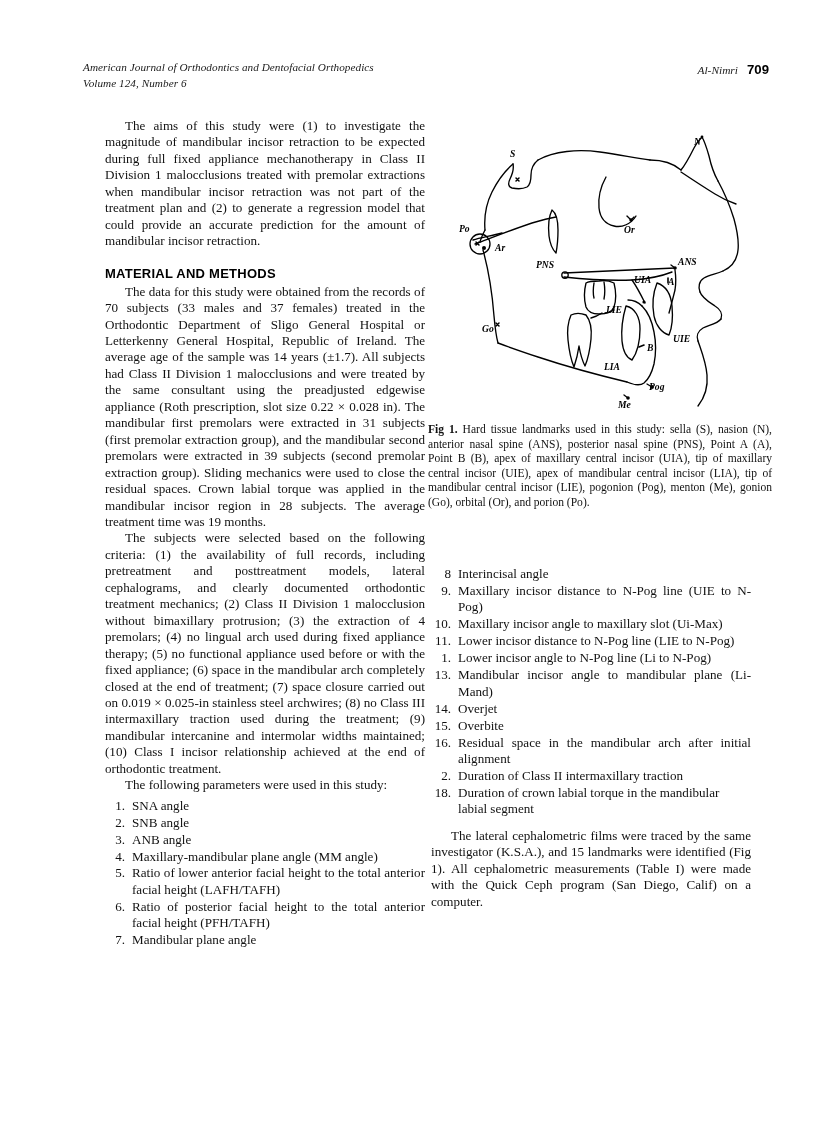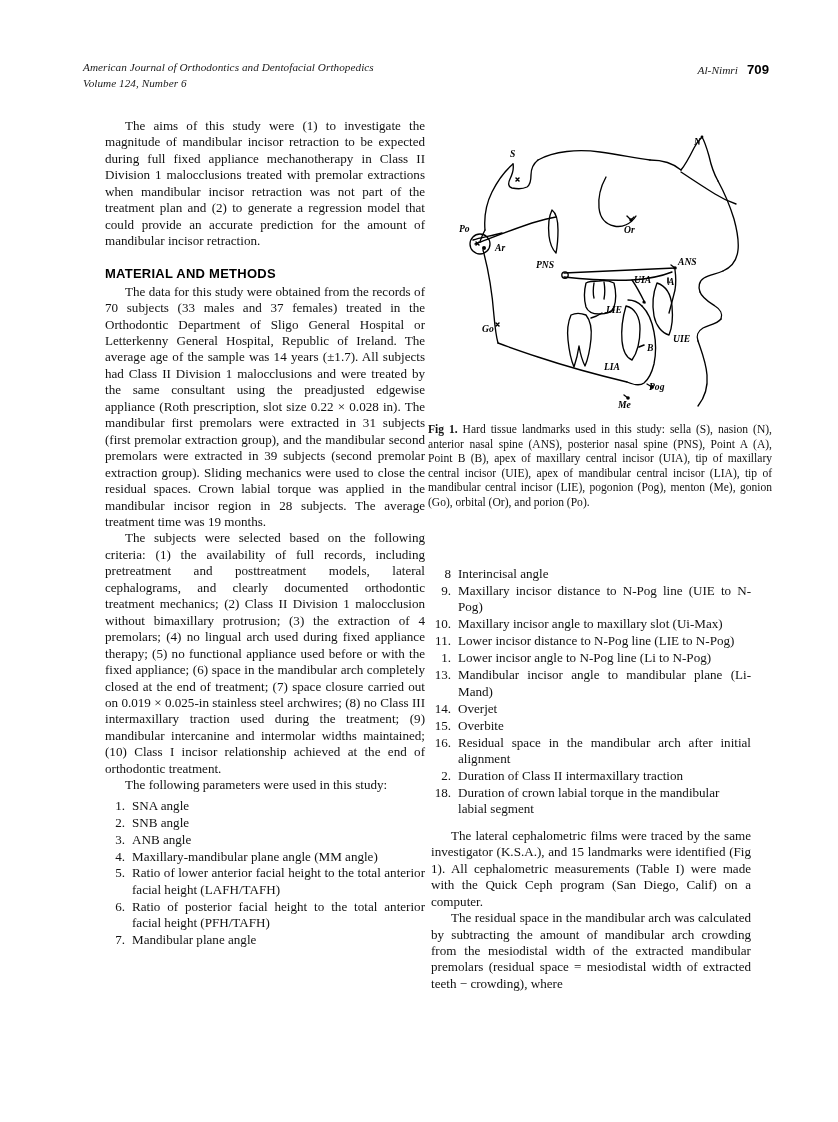--- a/index.html
+++ b/index.html
@@ -320,17 +320,16 @@
       <li><span class="num">13.</span><span>Mandibular incisor angle to mandibular plane (Li-Mand)</span></li>
       <li><span class="num">14.</span><span>Overjet</span></li>
       <li><span class="num">15.</span><span>Overbite</span></li>
       <li><span class="num">16.</span><span>Residual space in the mandibular arch after initial alignment</span></li>
       <li><span class="num">2.</span><span>Duration of Class II intermaxillary traction</span></li>
       <li><span class="num">18.</span><span>Duration of crown labial torque in the mandibular labial segment</span></li>
     </ol>
 
     <p class="body-par" style="margin-top:10px;">The lateral cephalometric films were traced by the same investigator (K.S.A.), and 15 landmarks were identified (Fig 1). All cephalometric measurements (Table I) were made with the Quick Ceph program (San Diego, Calif) on a computer.</p>
 
-    <p class="body-par">The residual space in the mandibular arch was calculated by subtracting the amount of mandibular arch crowding from the mesiodistal width of the extracted mandibular premolars (residual space = mesiodistal width of extracted teeth − crowding), where</p>
 
   </div>
 
 </div>
 
 </body></html>

